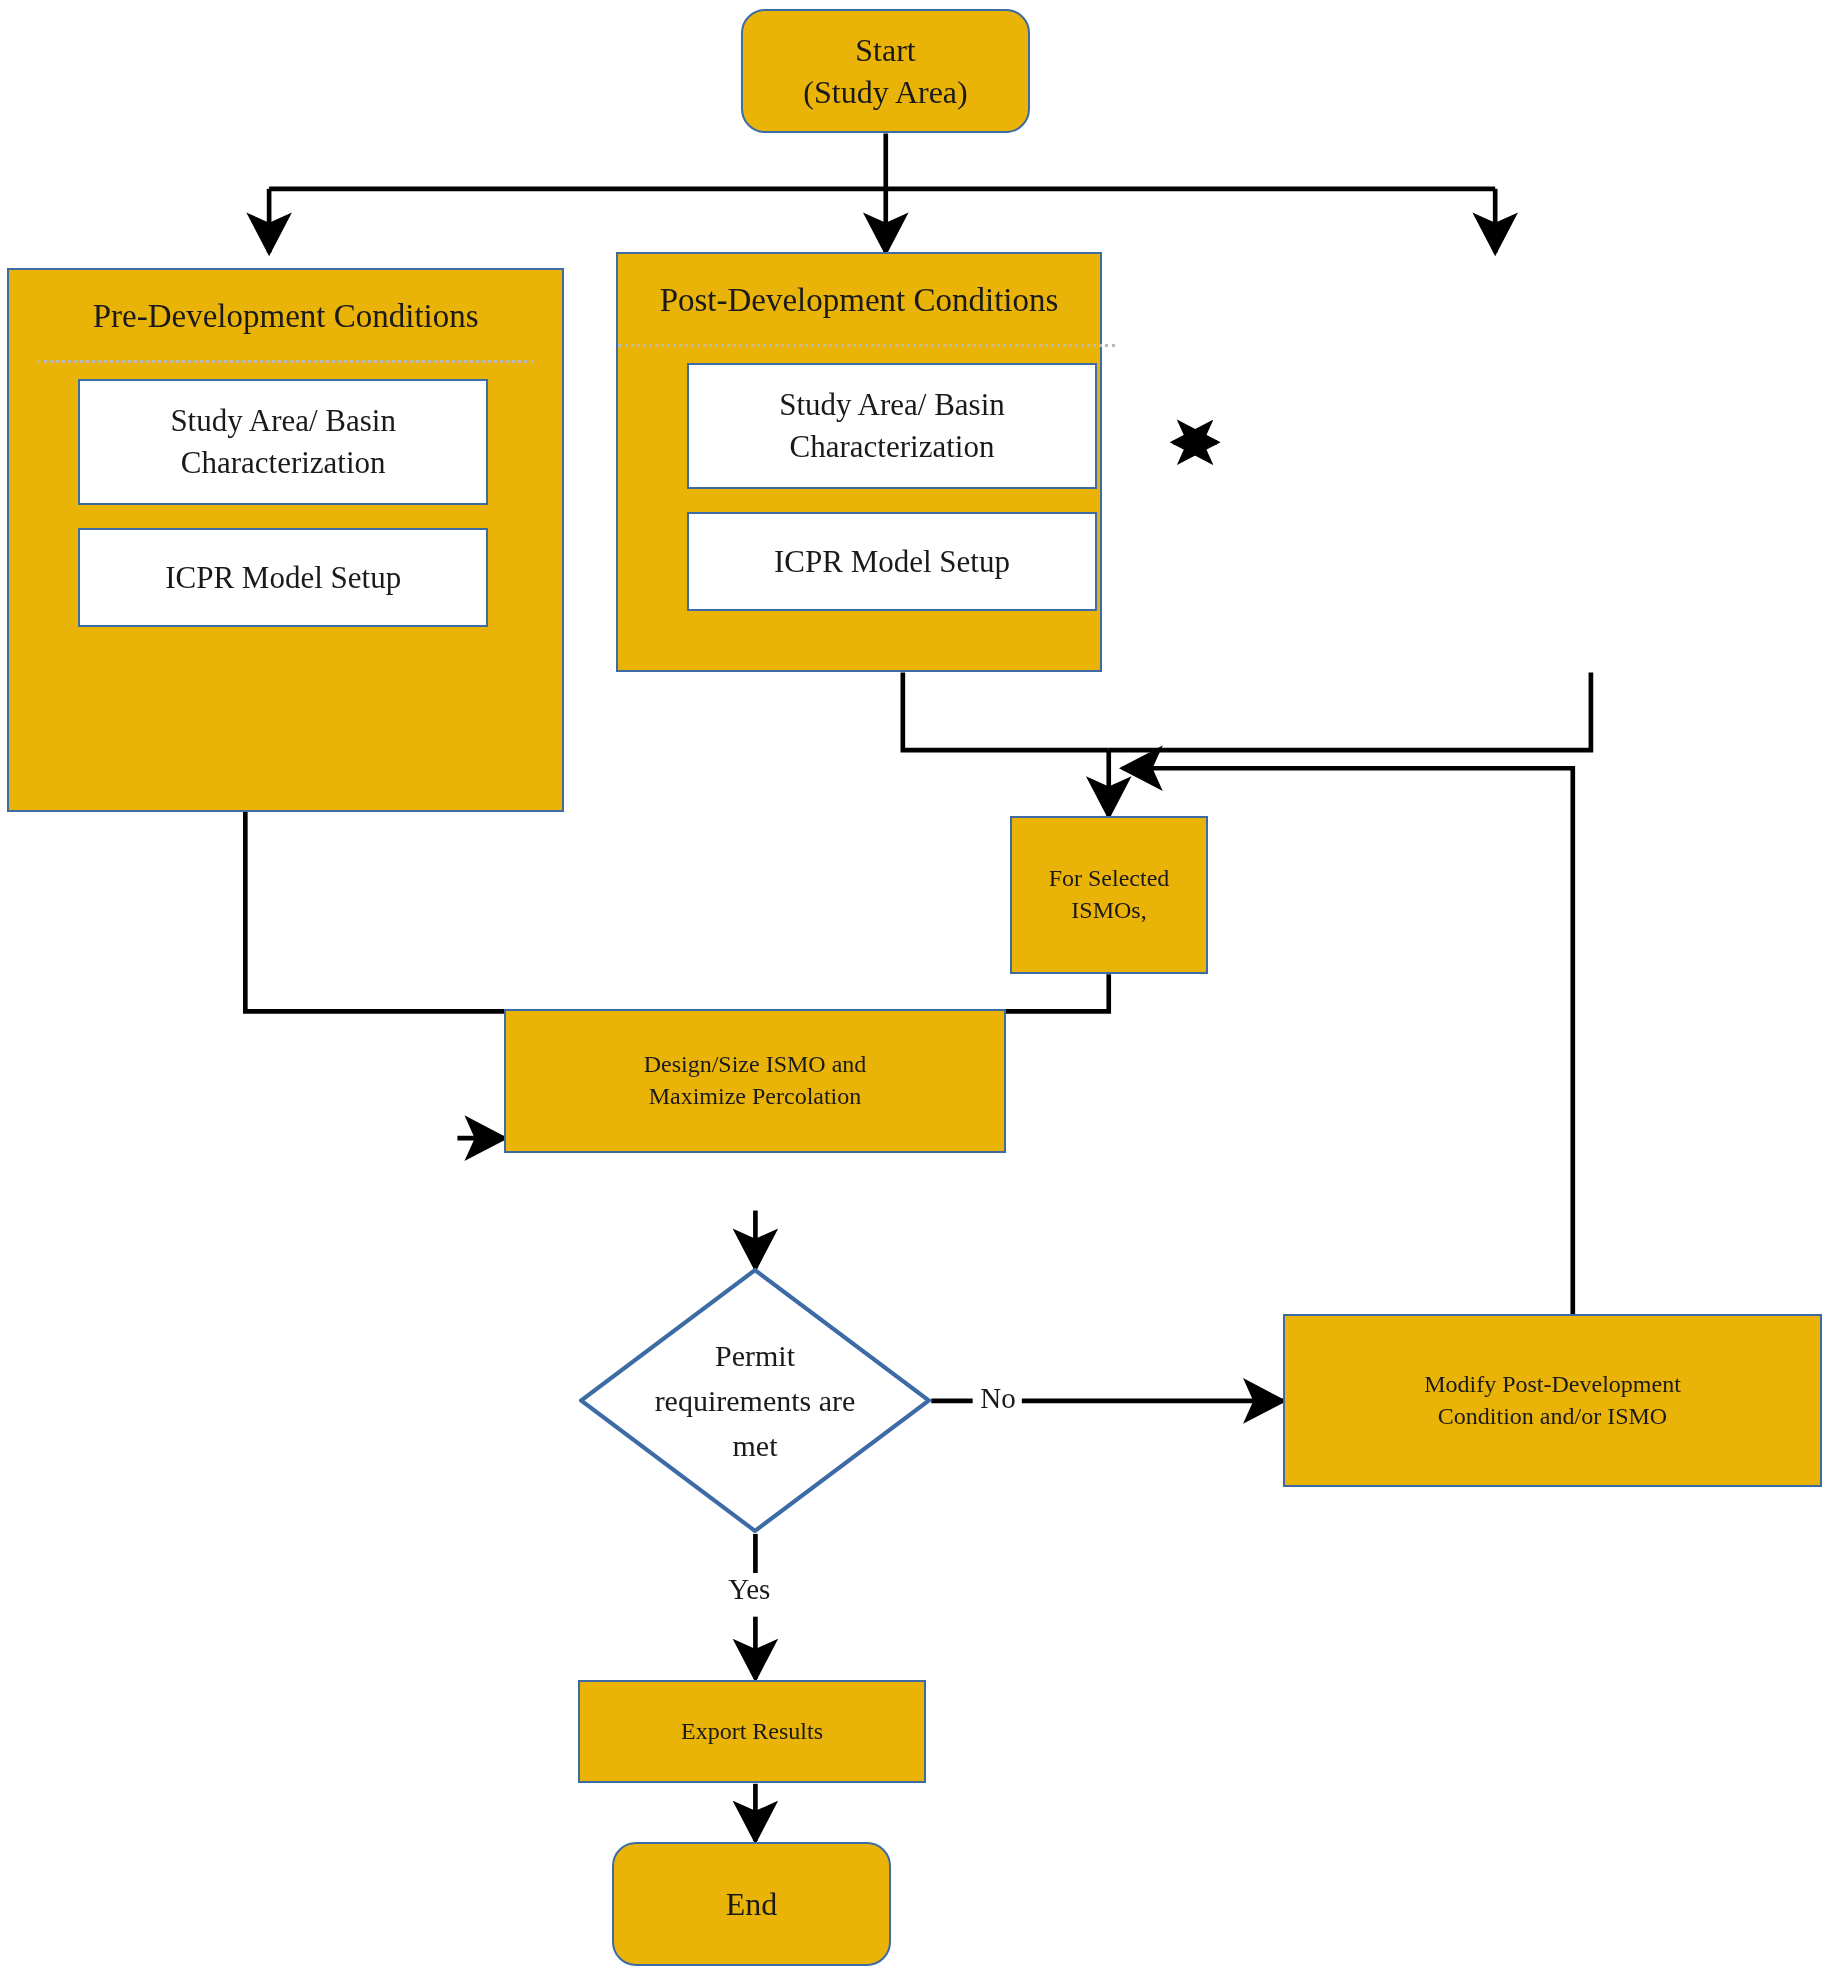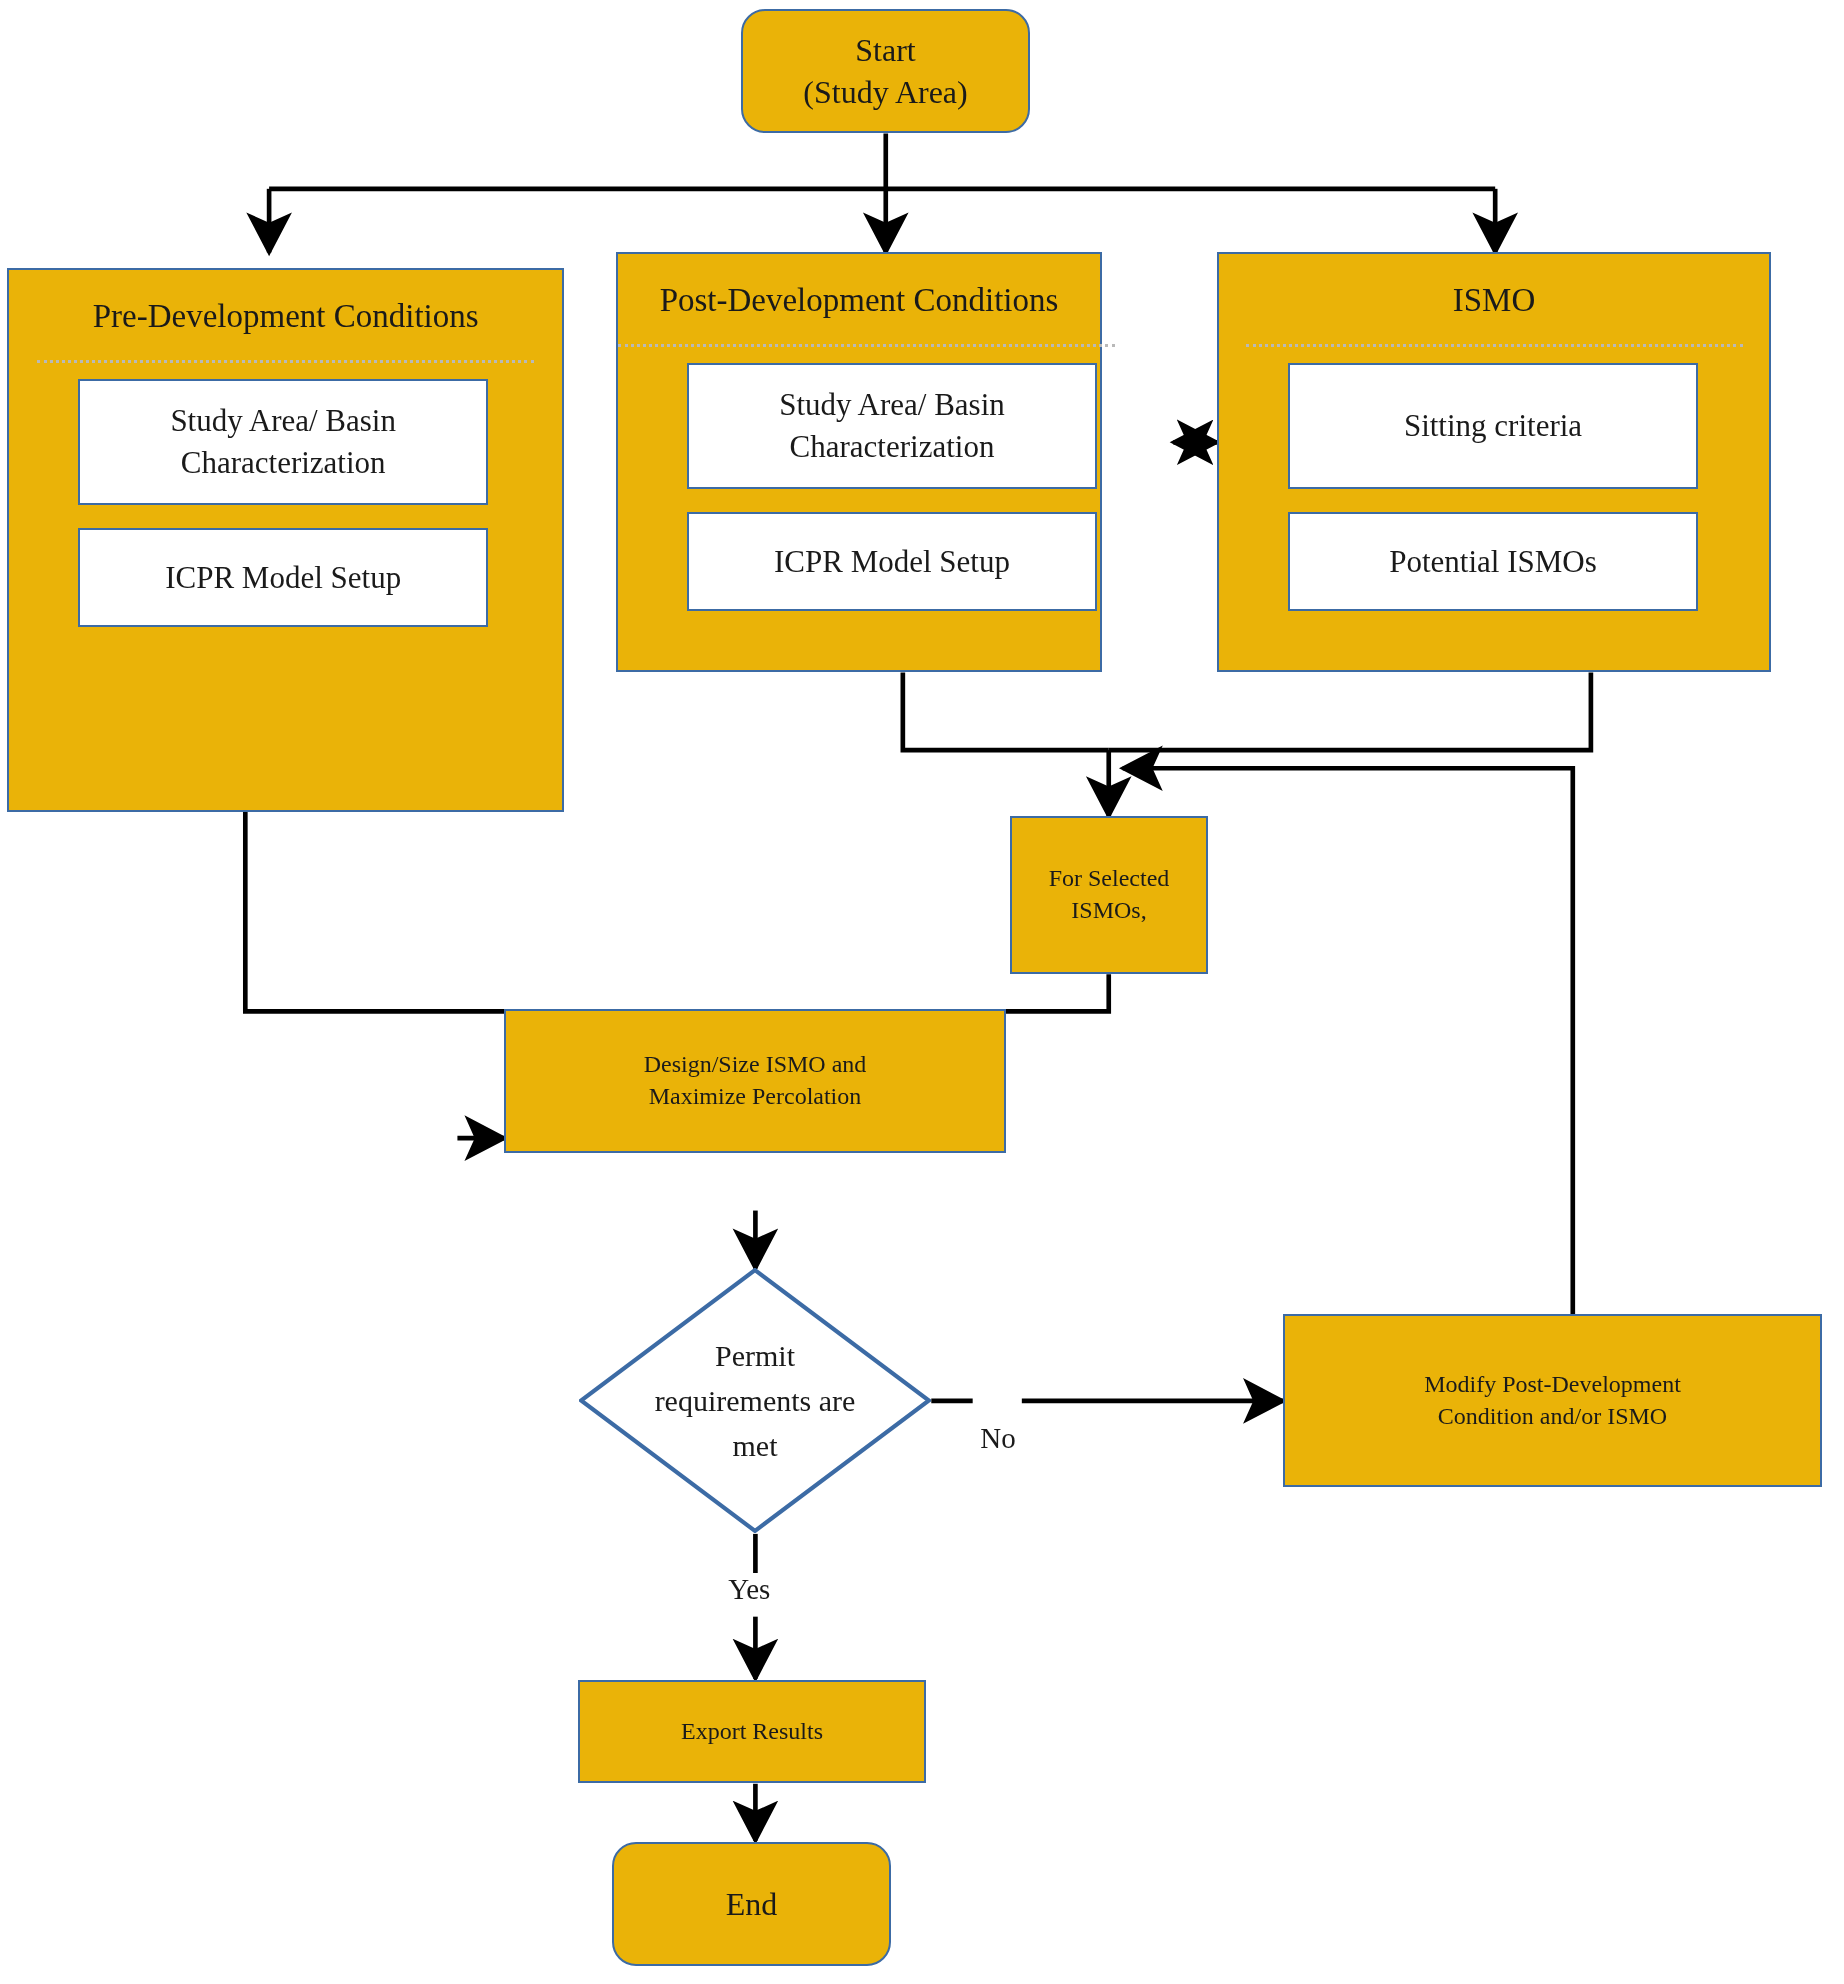--- a/index.html
+++ b/index.html
@@ -185,30 +185,20 @@
       <div>
         <div>Study Area/ Basin</div>
         <div>Characterization</div>
       </div>
     </div>
     <div class="inner-box" style="left:69px; top:258px; width:410px; height:99px;">
       <div>ICPR Model Setup</div>
     </div>
   </div>
 
-  <div class="node group-box" style="left:1217px; top:252px; width:554px; height:420px;">
-    <div class="group-title" style="margin-top:25px;">ISMO</div>
-    <div class="group-sep" style="width:497px; margin-top:21px;"></div>
-    <div class="inner-box" style="left:69px; top:109px; width:410px; height:126px;">
-      <div>Sitting criteria</div>
-    </div>
-    <div class="inner-box" style="left:69px; top:258px; width:410px; height:99px;">
-      <div>Potential ISMOs</div>
-    </div>
-  </div>
 
   <div class="node process" style="left:1010px; top:816px; width:198px; height:158px;">
     <div>
       <div>For Selected ISMOs,</div>
     </div>
   </div>
 
 
   <div class="node process" style="left:504px; top:1009px; width:502px; height:144px;">
     <div>
@@ -223,21 +213,21 @@
     </svg>
     <div class="decision-label">
       <div>
         <div>Permit</div>
         <div>requirements are</div>
         <div>met</div>
       </div>
     </div>
   </div>
 
-  <div class="edge-label" style="left:975px; top:1422px;">No</div>
+  <div class="edge-label" style="left:975px; top:1382px;">No</div>
   <div class="edge-label" style="left:723px; top:1573px;">Yes</div>
 
   <div class="node process" style="left:1283px; top:1314px; width:539px; height:173px;">
     <div>
       <div>Modify Post-Development</div>
       <div>Condition and/or ISMO</div>
     </div>
   </div>
 
   <div class="node process" style="left:578px; top:1680px; width:348px; height:103px;">

